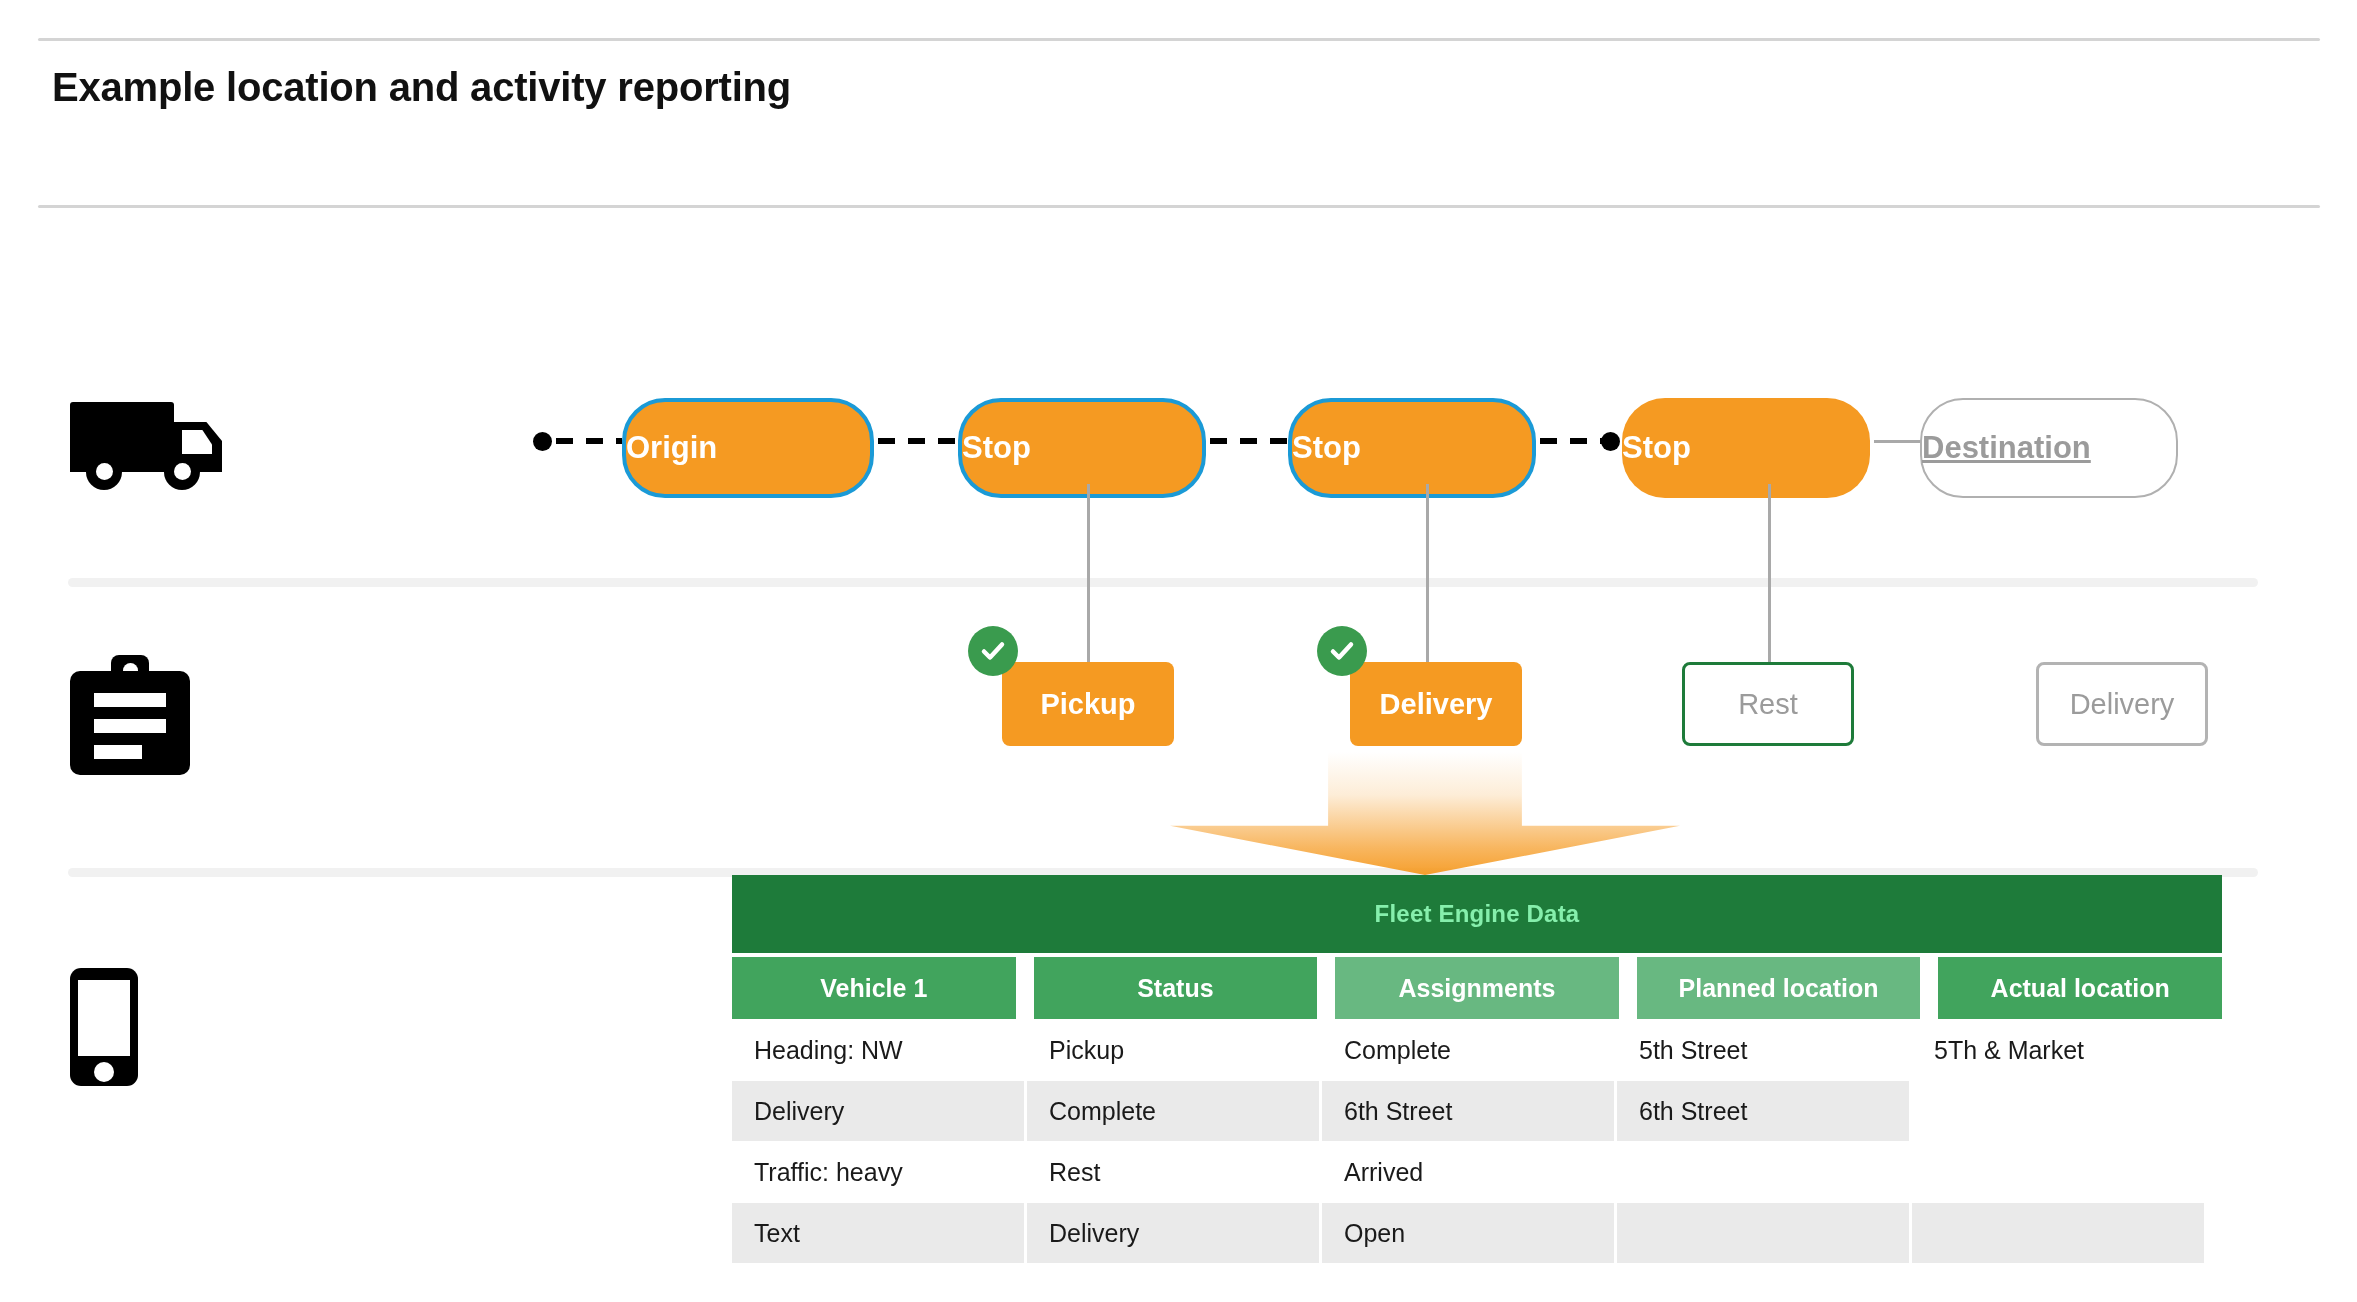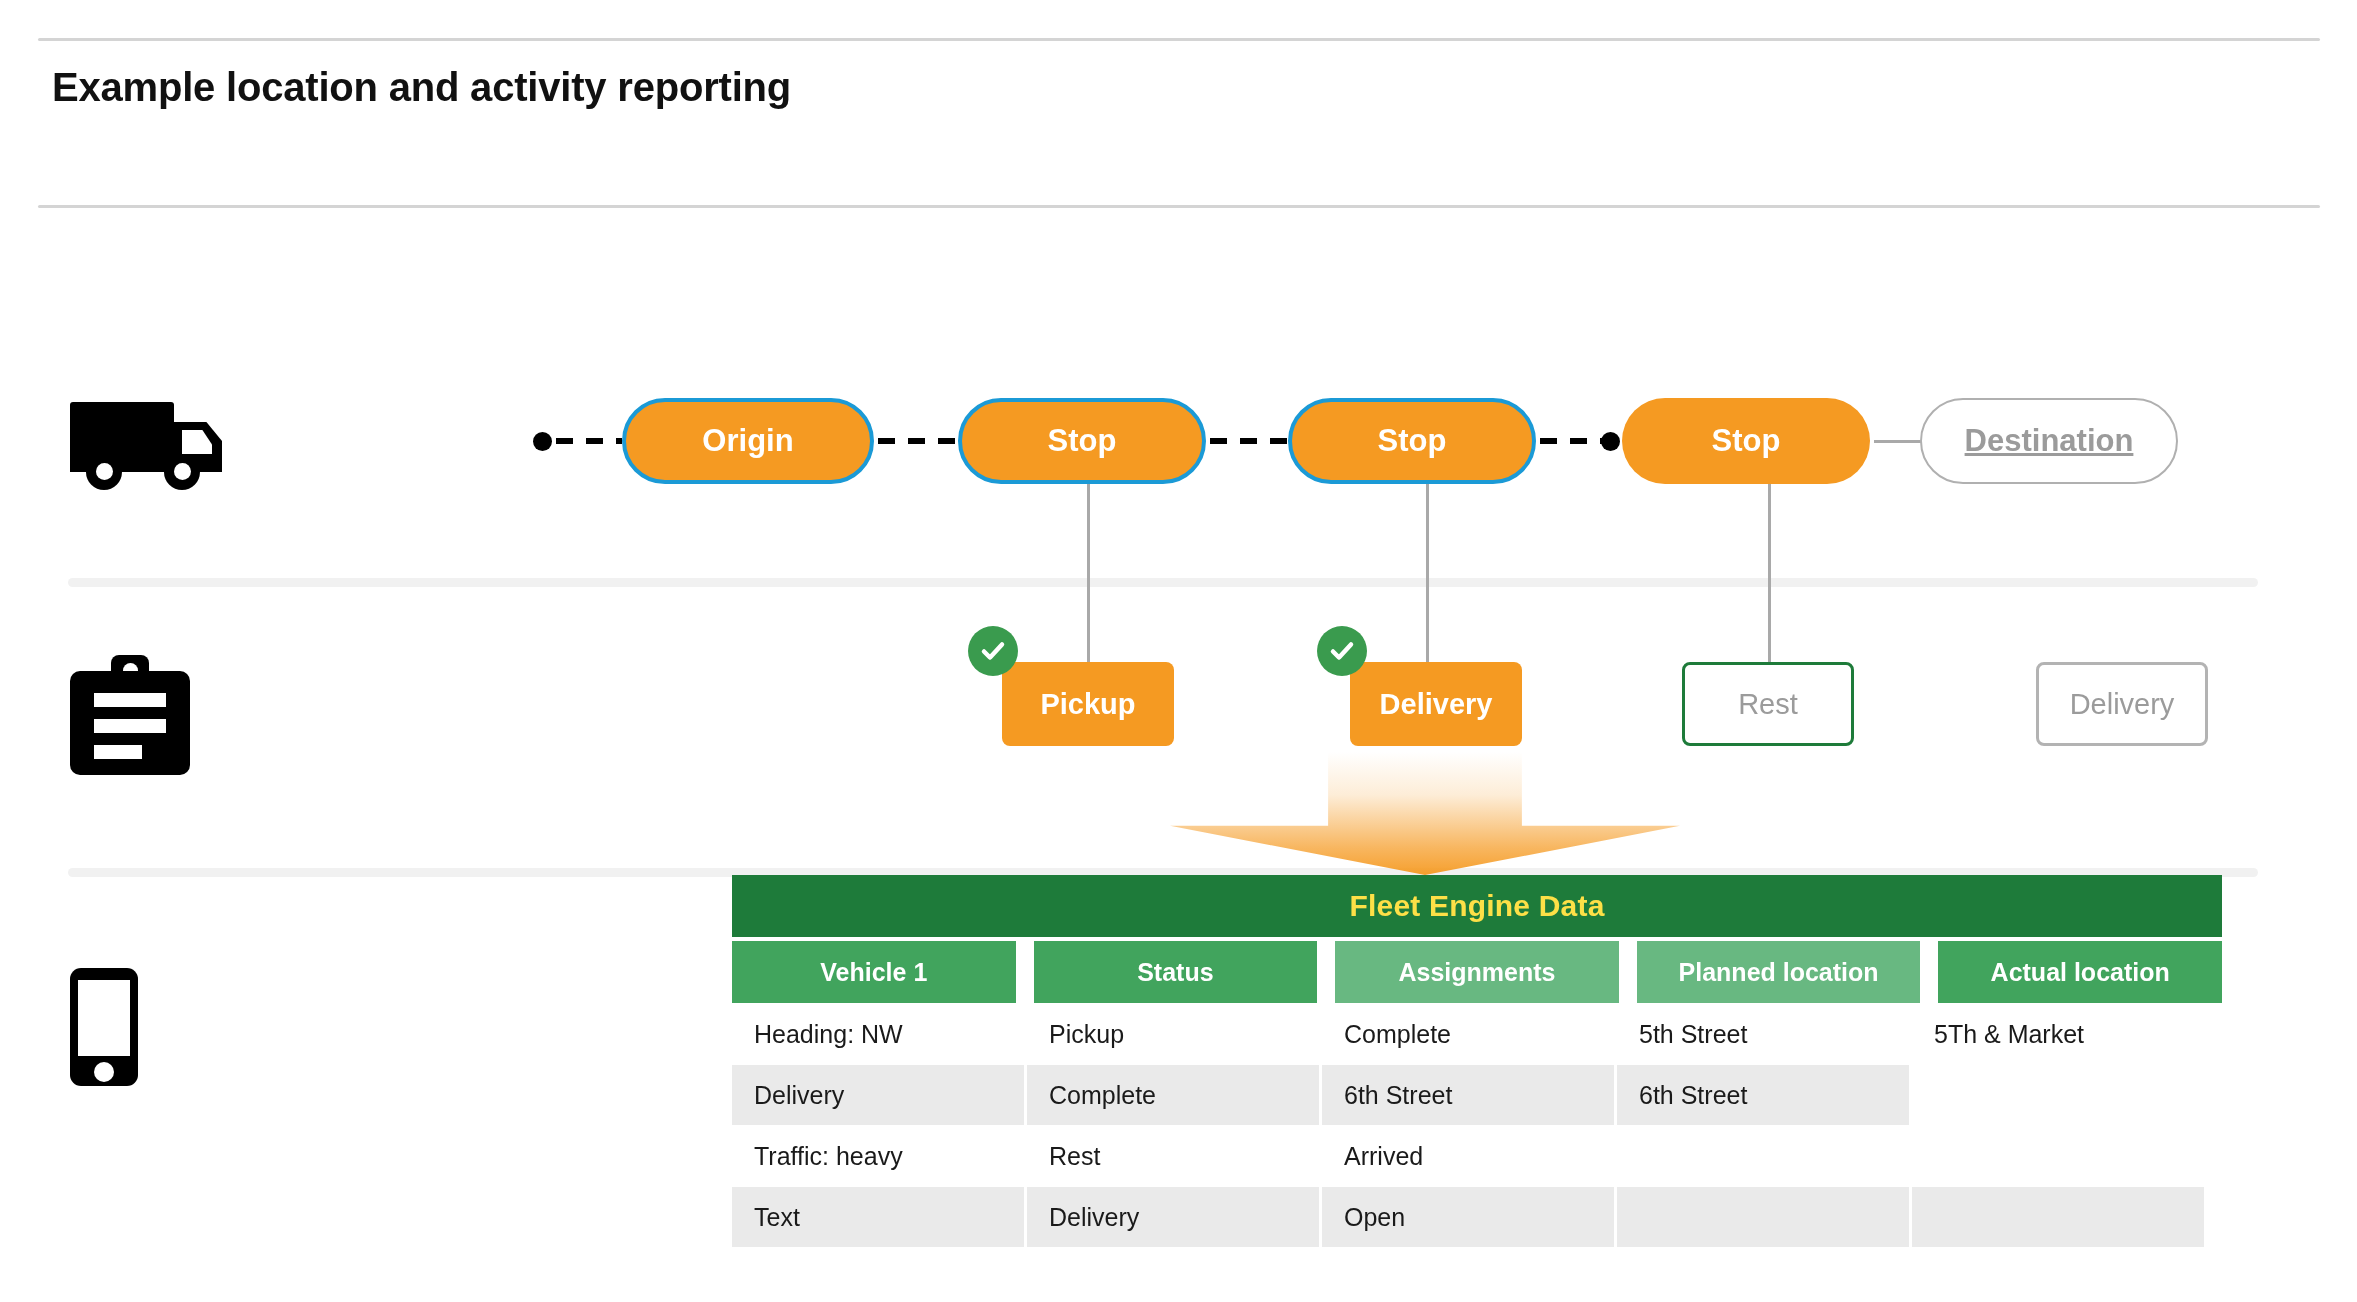--- a/index.html
+++ b/index.html
@@ -163,25 +163,24 @@
     border-radius: 50%;
   }
   .dash-seg {
     position: absolute;
     height: 6px;
     background-image: repeating-linear-gradient(
       to right, #000 0 17px, transparent 17px 30px);
   }
   .pill {
     position: absolute;
-    height: 86px;
+    height: 100px;
     border-radius: 43px;
     display: flex;
     align-items: center;
-    justify-content: center;
     font-size: 31px;
     font-weight: 700;
     color: #ffffff;
     background: #F59A22;
   }
   .pill.bordered { border: 4px solid #1B9AD6; }
   .pill.outline {
     background: #ffffff;
     border: 2px solid #b0b0b0;
     color: #9b9b9b;
@@ -253,24 +252,24 @@
   }
 
   
   #fleet-table {
     position: absolute;
     left: 732px;
     top: 875px;
     width: 1490px;
   }
   .table-title {
-    height: 62px;
+    height: 78px;
     background: #1E7B3A;
-    color: #fde047;
-    font-size: 30px;
+    color: #86efac;
+    font-size: 24px;
     font-weight: 700;
     display: flex;
     align-items: center;
     justify-content: center;
     letter-spacing: 0.2px;
   }
   .thead {
     display: flex;
     gap: 18px;
     margin-top: 4px;

